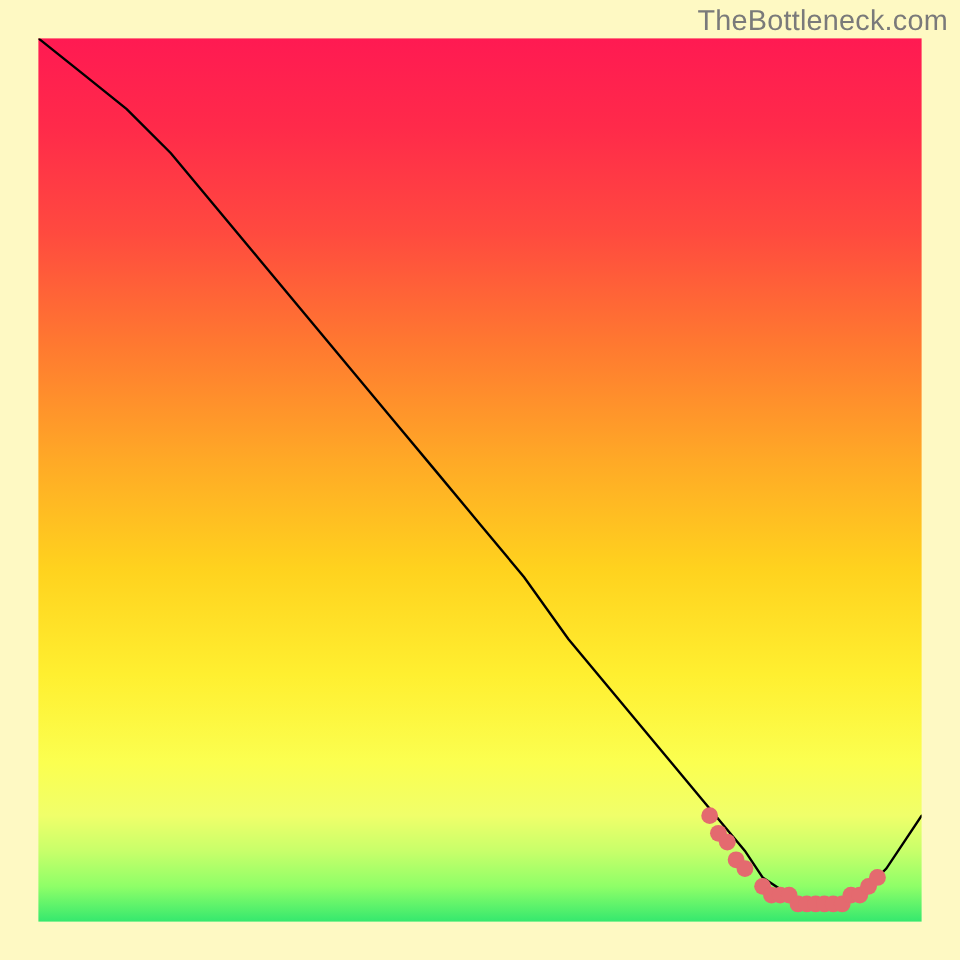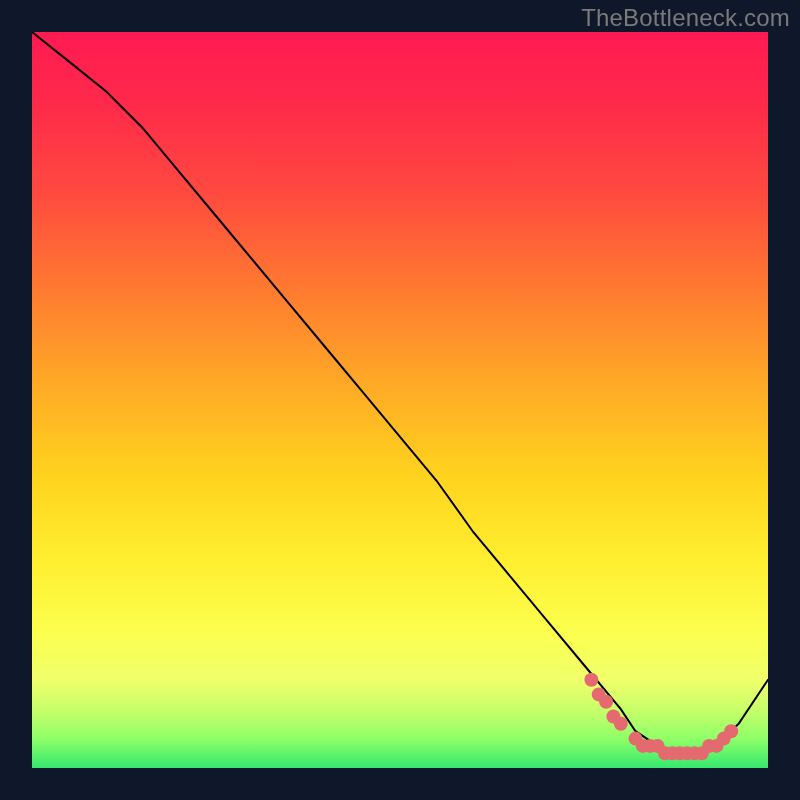--- a/index.html
+++ b/index.html
@@ -8,21 +8,21 @@
     width: 800px;
     height: 800px;
     background: #000;
     overflow: hidden;
     font-family: Arial, Helvetica, sans-serif;
   }
   .frame {
     position: relative;
     width: 800px;
     height: 800px;
-    background: #0f172a;
+    background: #fef9c3;
   }
   .watermark {
     position: absolute;
     top: 4px;
     right: 10px;
     color: #7a7a7a;
     font-size: 24px;
     font-weight: 500;
     letter-spacing: 0.2px;
     z-index: 5;

